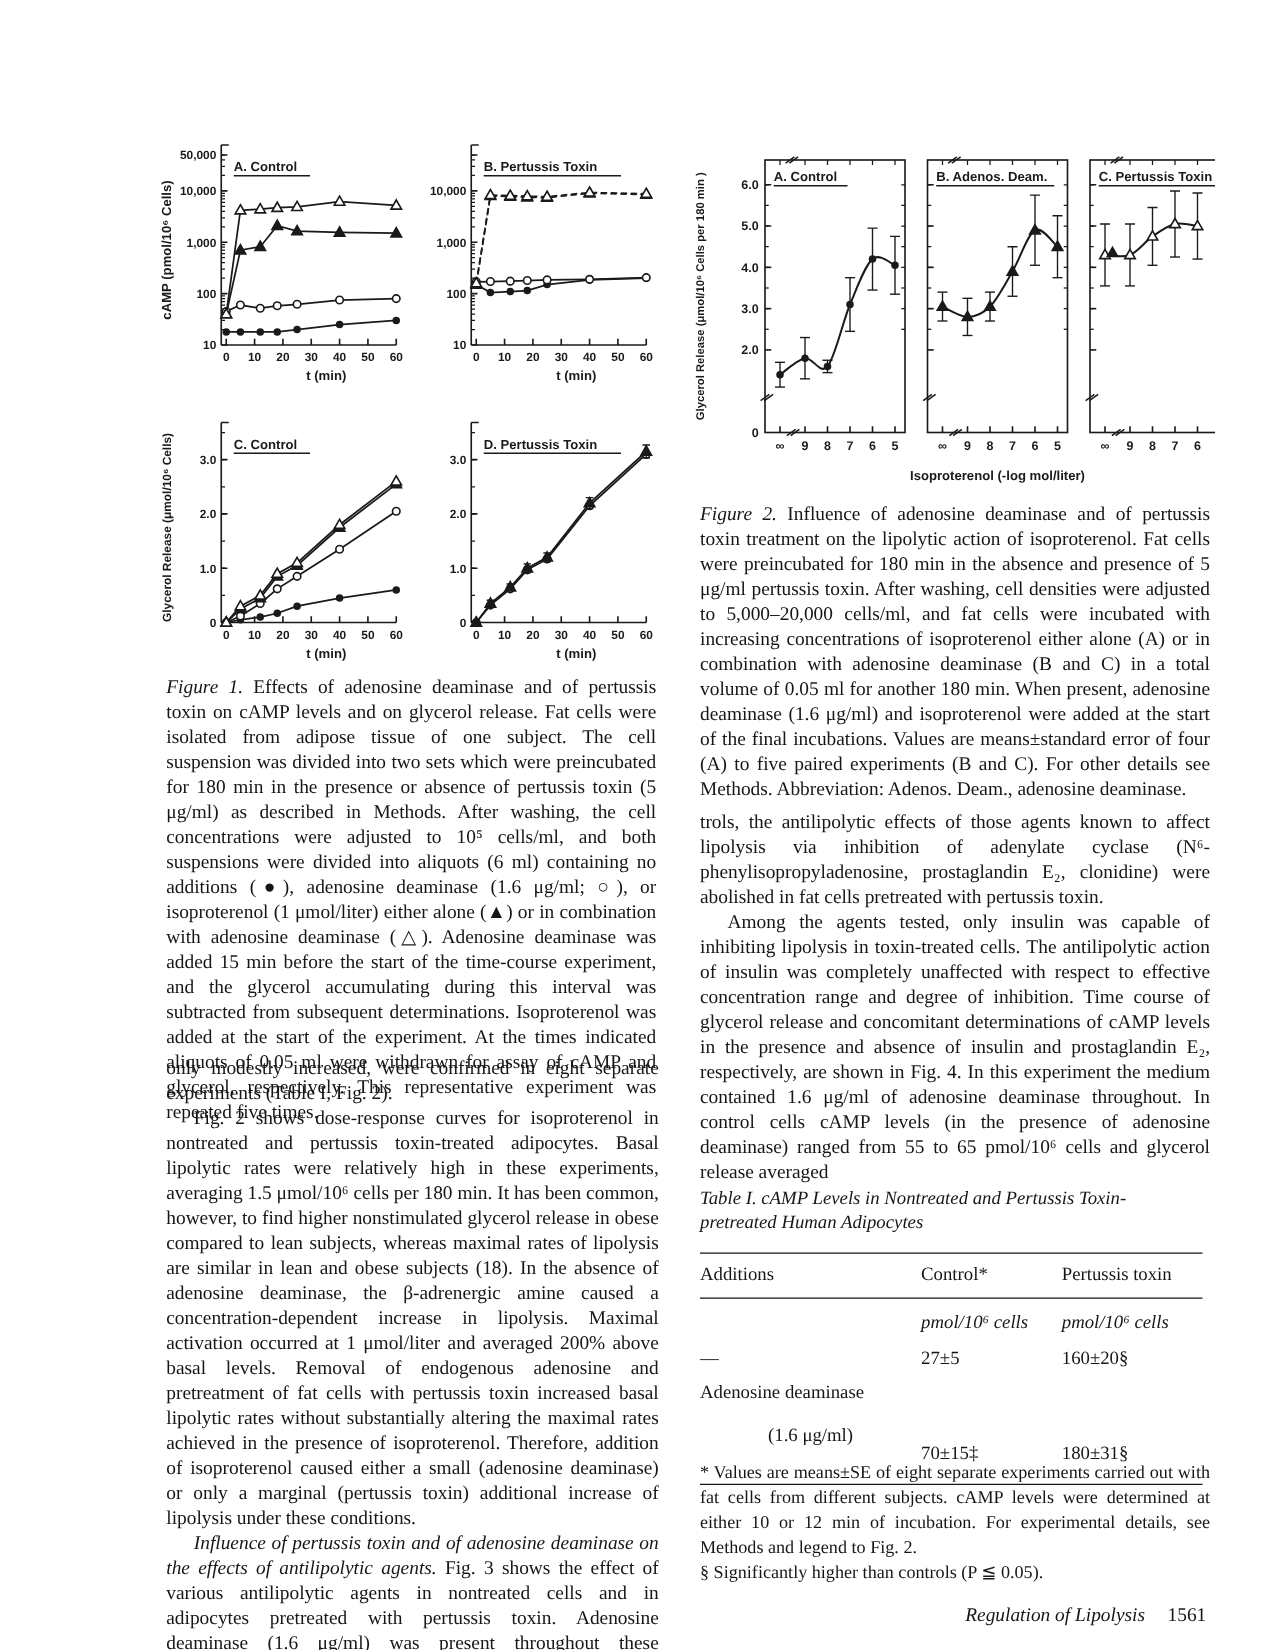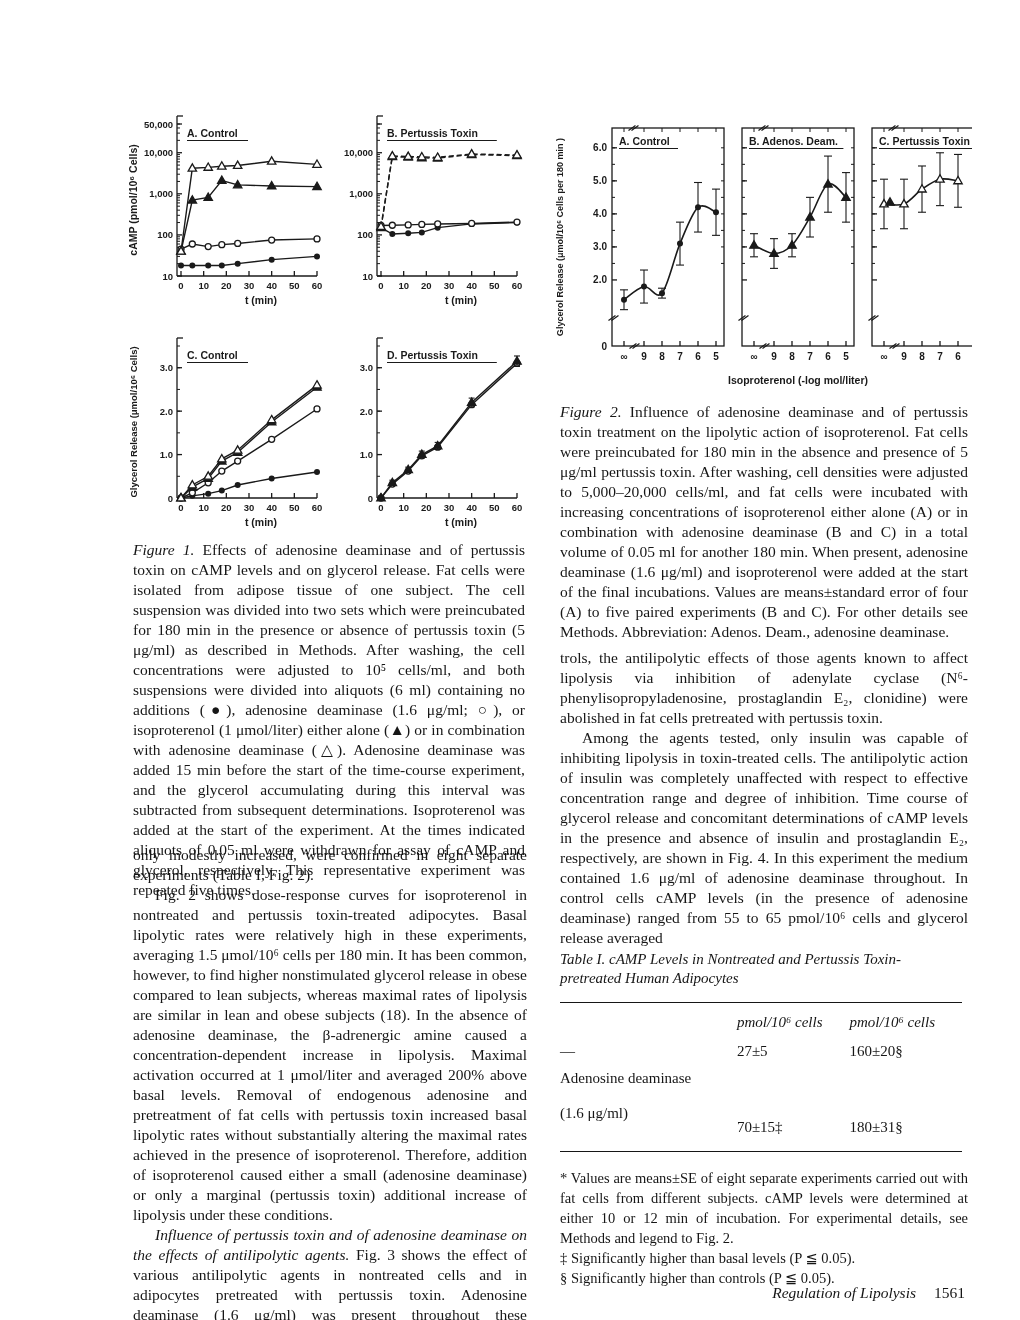--- a/index.html
+++ b/index.html
@@ -26,21 +26,21 @@
   #table1{left:560px;top:950px;width:402px;font-size:15px;line-height:19px;}
   #table1 .tbl-title{font-style:italic;margin-bottom:14px;}
   .tbl{border-top:1.5px solid #161616;border-bottom:1.5px solid #161616;}
   .trow{display:grid;grid-template-columns:44% 28% 28%;}
   .group-row .c23{grid-column:2/4;border-bottom:1.2px solid #161616;padding:10px 0 6px 0;}
   .head-row{border-bottom:1.2px solid #161616;}
   .head-row div{padding:8px 0 8px 0;}
   .units-row div{padding:10px 0 4px 0;font-style:italic;}
   .data-row div{padding:6px 0 4px 0;}
   .last-row div{padding:2px 0 14px 0;}
-  .addl2{padding-left:14px;}
+  .addl2{padding-left:14px;text-align:center;}
   #table1-footnotes{left:560px;top:1168px;width:408px;font-size:14.5px;line-height:20px;text-align:justify;}
   #table1-footnotes p{margin:0;}
   #page-footer{left:560px;top:1284px;width:405px;text-align:right;font-size:15.5px;}
   #page-footer .pageno{font-weight:normal;margin-left:18px;font-style:normal;}
 </style>
 </head>
 <body>
 
 <div>
 
@@ -619,20 +619,25 @@
     <p class="noindent">trols, the antilipolytic effects of those agents known to affect lipolysis via inhibition of adenylate cyclase (N⁶-phenylisopropyladenosine, prostaglandin E₂, clonidine) were abolished in fat cells pretreated with pertussis toxin.</p>
     <p class="indent">Among the agents tested, only insulin was capable of inhibiting lipolysis in toxin-treated cells. The antilipolytic action of insulin was completely unaffected with respect to effective concentration range and degree of inhibition. Time course of glycerol release and concomitant determinations of cAMP levels in the presence and absence of insulin and prostaglandin E₂, respectively, are shown in Fig. 4. In this experiment the medium contained 1.6 μg/ml of adenosine deaminase throughout. In control cells cAMP levels (in the presence of adenosine deaminase) ranged from 55 to 65 pmol/10⁶ cells and glycerol release averaged</p>
   </div>
 
   <div id="table1" class="abs">
     <div class="tbl-title">Table I. cAMP Levels in Nontreated and Pertussis Toxin-pretreated Human Adipocytes</div>
     <div class="tbl">
       <div class="trow group-row">
         <div></div>
       </div>
+      <div class="trow head-row">
+        <div>Additions</div>
+        <div>Control*</div>
+        <div>Pertussis toxin</div>
+      </div>
       <div class="trow units-row">
         <div></div>
         <div>pmol/10⁶ cells</div>
         <div>pmol/10⁶ cells</div>
       </div>
       <div class="trow data-row">
         <div>—</div>
         <div>27±5</div>
         <div>160±20§</div>
       </div>
@@ -642,21 +647,20 @@
           <div class="addl2">(1.6 μg/ml)</div>
         </div>
         <div style="align-self:end">70±15‡</div>
         <div style="align-self:end">180±31§</div>
       </div>
     </div>
   </div>
 
   <div id="table1-footnotes" class="abs">
     <p>* Values are means±SE of eight separate experiments carried out with fat cells from different subjects. cAMP levels were determined at either 10 or 12 min of incubation. For experimental details, see Methods and legend to Fig. 2.</p>
-    <p>‡ Significantly higher than basal levels (P ≦ 0.05).</p>
     <p>§ Significantly higher than controls (P ≦ 0.05).</p>
   </div>
 
   <div id="page-footer" class="abs">
     <span class="ital">Regulation of Lipolysis</span><span class="pageno">1561</span>
   </div>
 
 </div>
 
 </body></html>

